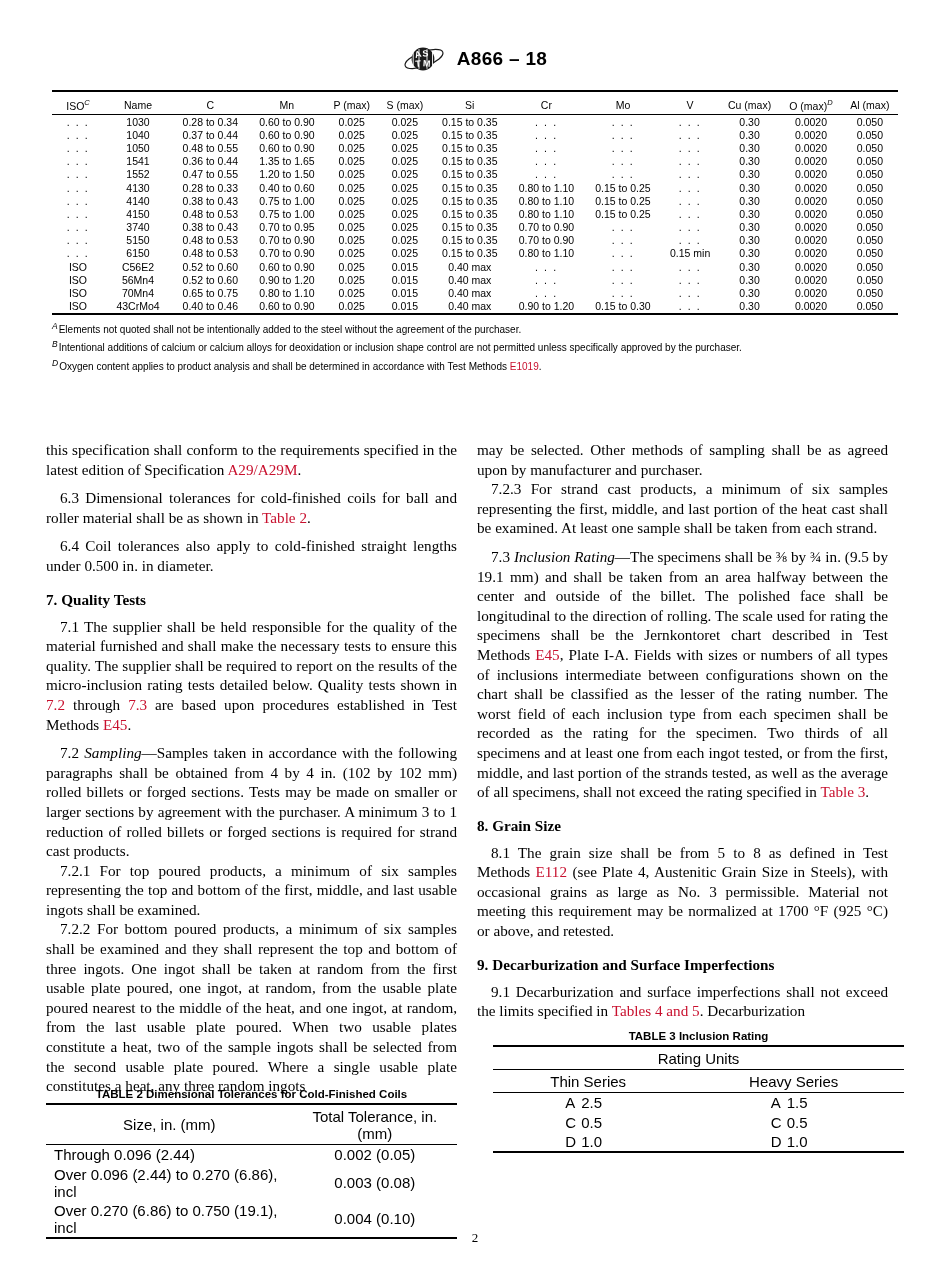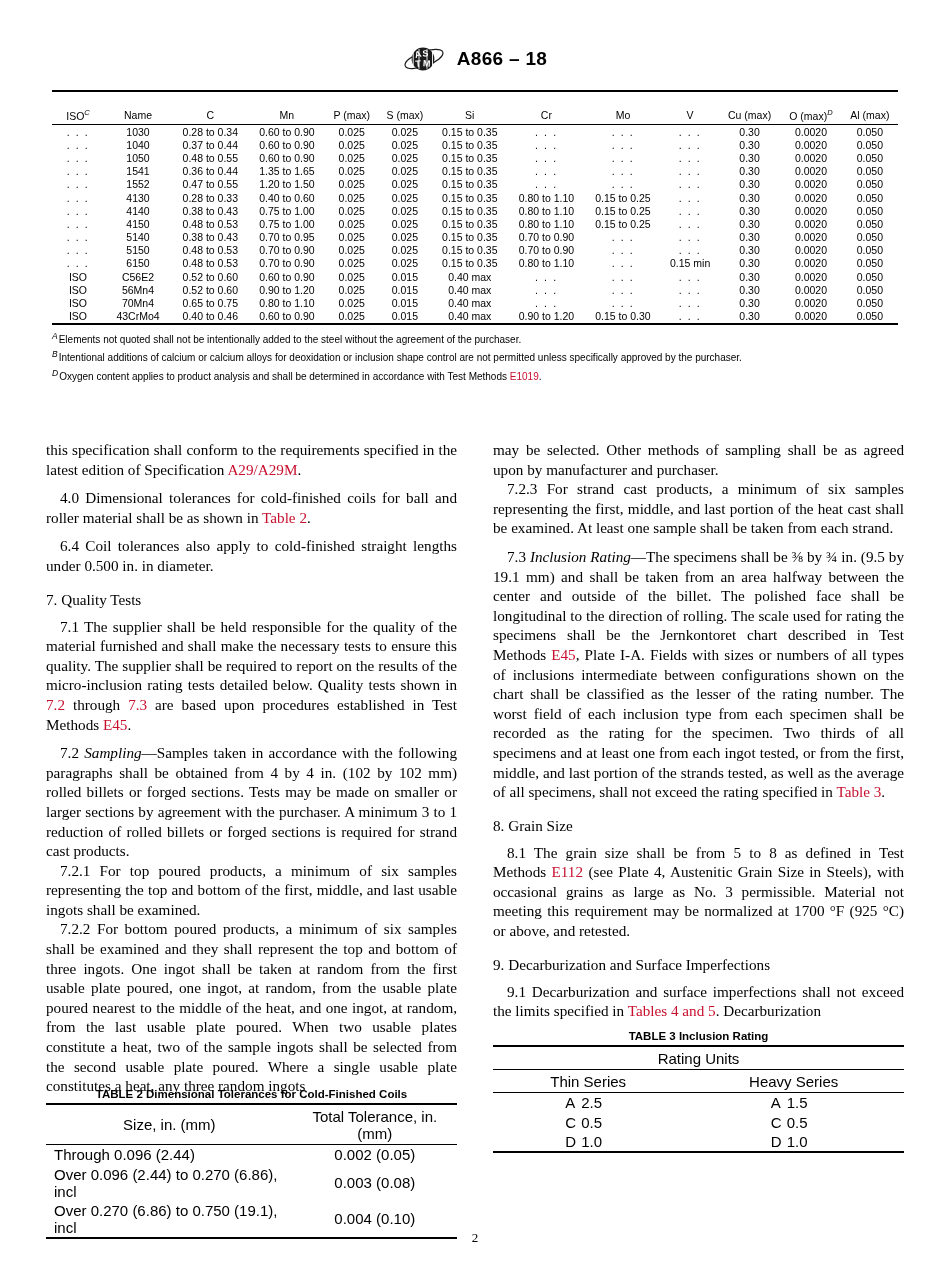--- a/index.html
+++ b/index.html
@@ -66,21 +66,21 @@
     font-family: "Liberation Sans", sans-serif;
     font-size: 10.5px;
   }
   table.data th, table.data td {
     padding: 0.6px 3px;
     text-align: center;
     white-space: nowrap;
     font-weight: normal;
   }
   table.data thead th {
-    padding-top: 16px;
+    padding-top: 6px;
     padding-bottom: 2.5px;
   }
   .rule-top   { border-top: 2.2px solid #000; }
   .rule-head  { border-bottom: 1px solid #000; }
   .rule-bot   { border-bottom: 2.2px solid #000; }
   .hdr-sup { font-size: 7.5px; font-style: italic; vertical-align: super; }
 
   .t1 td.c-iso  { text-align: center; width: 46px; }
   .t1 td.c-name { text-align: center; width: 62px; }
 
@@ -101,35 +101,35 @@
     margin-right: 1px;
   }
 
   
   .body-cols {
     position: absolute;
     top: 440px;
     left: 46px;
     width: 858px;
     display: flex;
-    gap: 36px;
+    gap: 20px;
   }
   .col { width: 411px; }
   p.bt {
     margin: 0;
     font-size: 15.2px;
     line-height: 19.6px;
     text-align: justify;
     text-indent: 0;
     hyphens: none;
   }
   p.ind { text-indent: 14px; }
   h3.sec {
     font-size: 15.2px;
-    font-weight: normal;
+    font-weight: bold;
     margin: 14px 0 8px 0;
     line-height: 19px;
   }
   .gap { height: 9px; }
   .red { color: #c8102e; }
   .it { font-style: italic; }
 
   
   .t2-wrap {
     position: absolute;
@@ -341,21 +341,21 @@
             <td>0.15 to 0.35</td>
             <td>0.80 to 1.10</td>
             <td>0.15 to 0.25</td>
             <td><span class="dots">. . .</span></td>
             <td>0.30</td>
             <td>0.0020</td>
             <td>0.050</td>
           </tr>
           <tr>
             <td class="c-iso"><span class="dots">. . .</span></td>
-            <td class="c-name">5140</td>
+            <td class="c-name">3740</td>
             <td>0.38 to 0.43</td>
             <td>0.70 to 0.95</td>
             <td>0.025</td>
             <td>0.025</td>
             <td>0.15 to 0.35</td>
             <td>0.70 to 0.90</td>
             <td><span class="dots">. . .</span></td>
             <td><span class="dots">. . .</span></td>
             <td>0.30</td>
             <td>0.0020</td>
@@ -465,21 +465,21 @@
 
     <div class="col">
 
       <p class="bt">
         <span>this specification shall conform to the requirements specified in the latest edition of Specification </span><span class="red">A29/A29M</span><span>.</span>
       </p>
 
       <div class="gap"></div>
 
       <p class="bt ind">
-        <span>4.0 Dimensional tolerances for cold-finished coils for ball and roller material shall be as shown in </span><span class="red">Table 2</span><span>.</span>
+        <span>6.3 Dimensional tolerances for cold-finished coils for ball and roller material shall be as shown in </span><span class="red">Table 2</span><span>.</span>
       </p>
 
       <div class="gap"></div>
 
       <p class="bt ind">6.4 Coil tolerances also apply to cold-finished straight lengths under 0.500 in. in diameter.</p>
 
       <h3 class="sec">7.  Quality Tests</h3>
 
       <p class="bt ind">
         <span>7.1 The supplier shall be held responsible for the quality of the material furnished and shall make the necessary tests to ensure this quality. The supplier shall be required to report on the results of the micro-inclusion rating tests detailed below. Quality tests shown in </span><span class="red">7.2</span><span> through </span><span class="red">7.3</span><span> are based upon procedures established in Test Methods </span><span class="red">E45</span><span>.</span>

